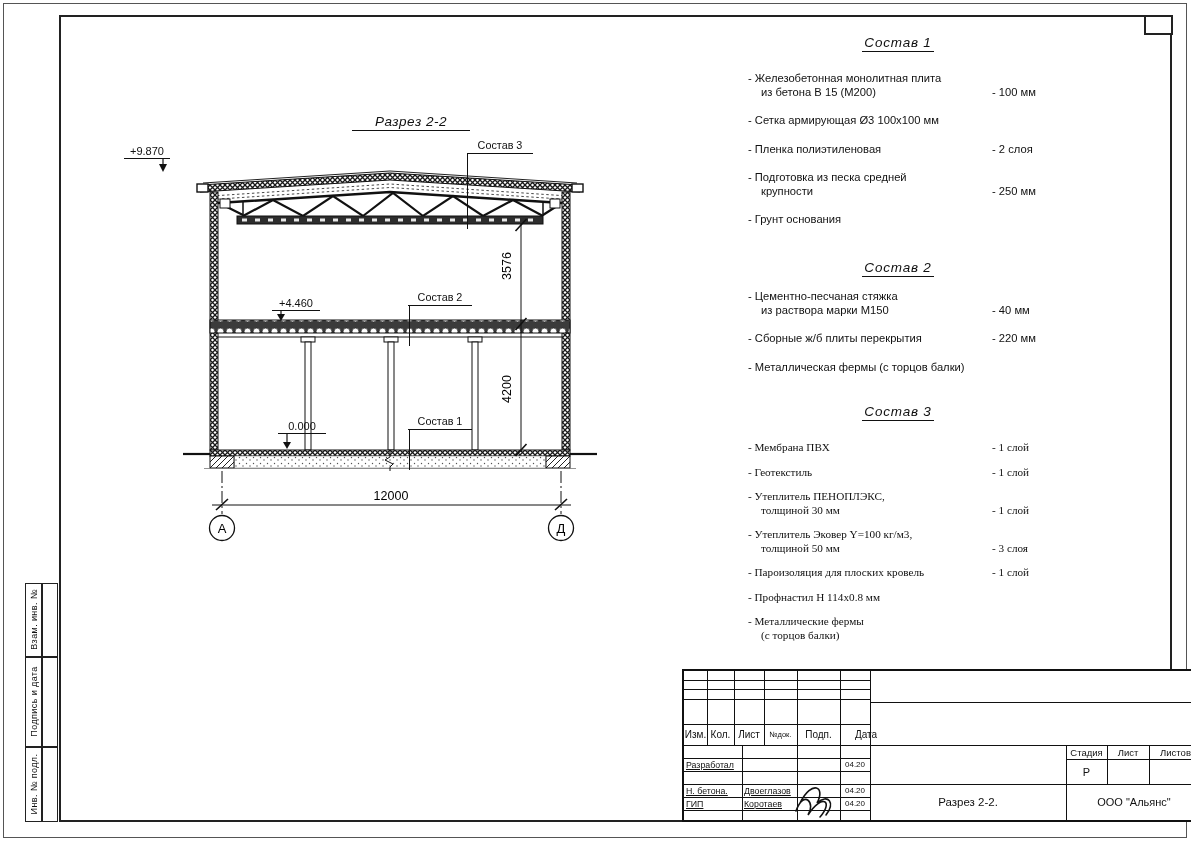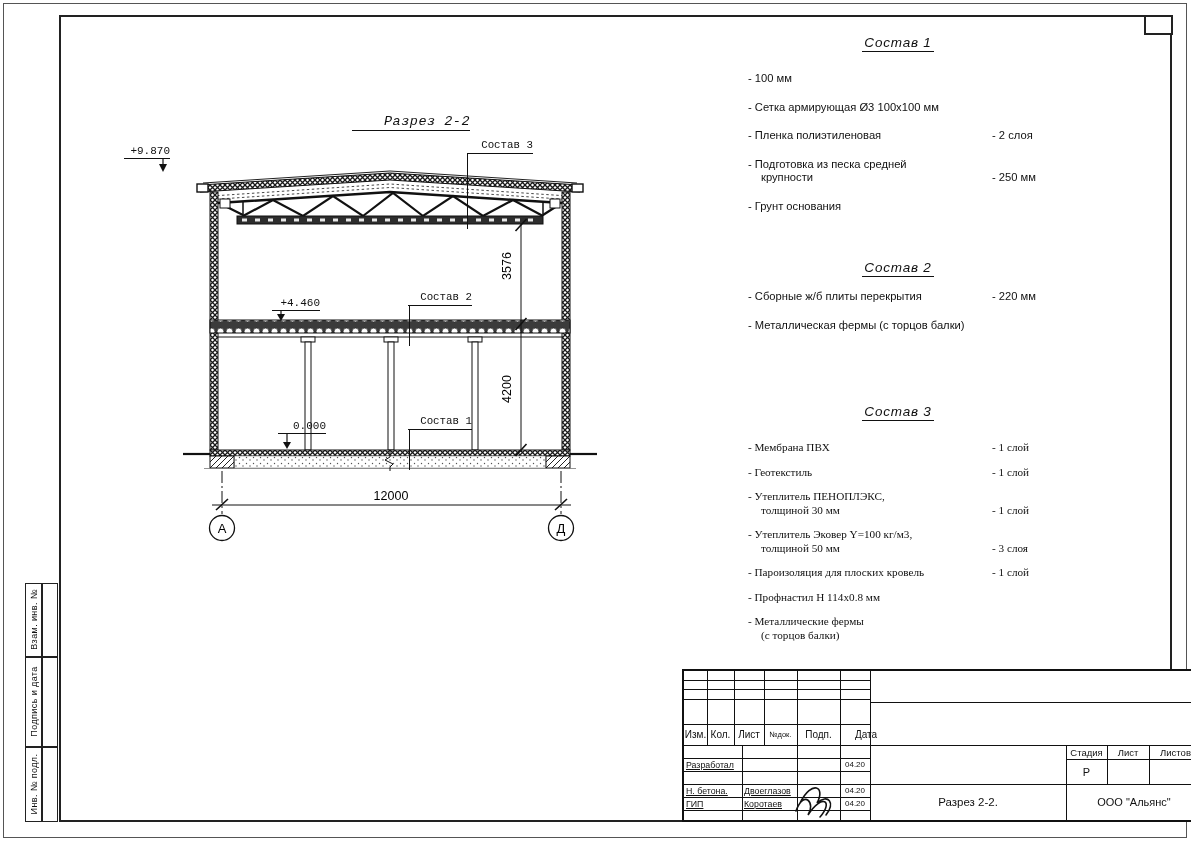--- a/index.html
+++ b/index.html
@@ -2,21 +2,21 @@
 <html><head>
 <meta charset="utf-8">
 <style>
   html,body{margin:0;padding:0;background:#e8e8e8;}
   #page{position:relative;width:1191px;height:842px;background:#fff;overflow:hidden;
         font-family:"Liberation Sans",sans-serif;color:#111;}
   #outer-border{position:absolute;left:3px;top:3px;right:4px;bottom:4px;border:1px solid #555;}
   #frame{position:absolute;left:59px;top:15px;width:1113px;height:807px;border:2px solid #222;box-sizing:border-box;}
   #corner-box{position:absolute;left:1144px;top:15px;width:29px;height:20px;border:2px solid #222;box-sizing:border-box;background:#fff;}
   svg#section-drawing{position:absolute;left:0;top:0;width:1191px;height:842px;pointer-events:none;z-index:1;}
-  .dwg-label{position:absolute;z-index:2;text-align:right;font-size:10.8px;line-height:13px;font-family:Liberation Mono, monospace;}
+  .dwg-label{position:absolute;z-index:2;text-align:center;font-size:10.8px;line-height:13px;}
   .underlined{border-bottom:1.2px solid #111;padding-bottom:1px;}
   .dwg-title{font-size:13.5px;font-style:italic;letter-spacing:.5px;line-height:15px;}
   .elev{font-size:11px;line-height:12px;}
   
   .sostav-header{position:absolute;left:748px;width:300px;text-align:center;z-index:2;}
   .sostav-header span{display:inline-block;font-style:italic;font-size:13.5px;letter-spacing:.8px;
                       border-bottom:1.2px solid #111;padding:0 2px 1px;}
   .sostav-list{position:absolute;left:748px;width:302px;z-index:2;}
   .mat-item{display:flex;justify-content:space-between;align-items:flex-end;margin-bottom:15px;}
   .s3 .mat-item{margin-bottom:11px;}
@@ -154,20 +154,22 @@
   <div class="dwg-label elev underlined" style="left:272px;top:297px;width:48px;">+4.460</div>
   <div class="dwg-label elev underlined" style="left:278px;top:420px;width:48px;">0.000</div>
   <div class="dwg-label underlined" style="left:467px;top:139px;width:66px;">Состав 3</div>
   <div class="dwg-label underlined" style="left:408px;top:291px;width:64px;">Состав 2</div>
   <div class="dwg-label underlined" style="left:408px;top:415px;width:64px;">Состав 1</div>
 
   <div class="sostav-header" style="top:33px;">
     <span>Состав 1</span></div>
   <div class="sostav-list" style="top:72px;">
     <div class="mat-item">
+      <span class="mat-name">- Железобетонная  монолитная плита
+из бетона В 15 (М200)</span>
       <span class="mat-value">- 100 мм</span>
       </div>
     <div class="mat-item">
       <span class="mat-name">- Сетка армирующая Ø3 100х100 мм</span>
       <span class="mat-value"></span>
       </div>
     <div class="mat-item">
       <span class="mat-name">- Пленка полиэтиленовая</span>
       <span class="mat-value">- 2 слоя</span>
       </div>
@@ -178,20 +180,25 @@
       </div>
     <div class="mat-item">
       <span class="mat-name">- Грунт основания</span>
       <span class="mat-value"></span>
       </div>
   </div>
 
   <div class="sostav-header" style="top:258px;">
     <span>Состав 2</span></div>
   <div class="sostav-list" style="top:290px;">
+    <div class="mat-item">
+      <span class="mat-name">- Цементно-песчаная стяжка
+из раствора марки М150</span>
+      <span class="mat-value">- 40 мм</span>
+      </div>
     <div class="mat-item">
       <span class="mat-name">- Сборные ж/б плиты перекрытия</span>
       <span class="mat-value">- 220 мм</span>
       </div>
     <div class="mat-item">
       <span class="mat-name">- Металлическая фермы (с торцов балки)</span>
       <span class="mat-value"></span>
       </div>
   </div>
 

